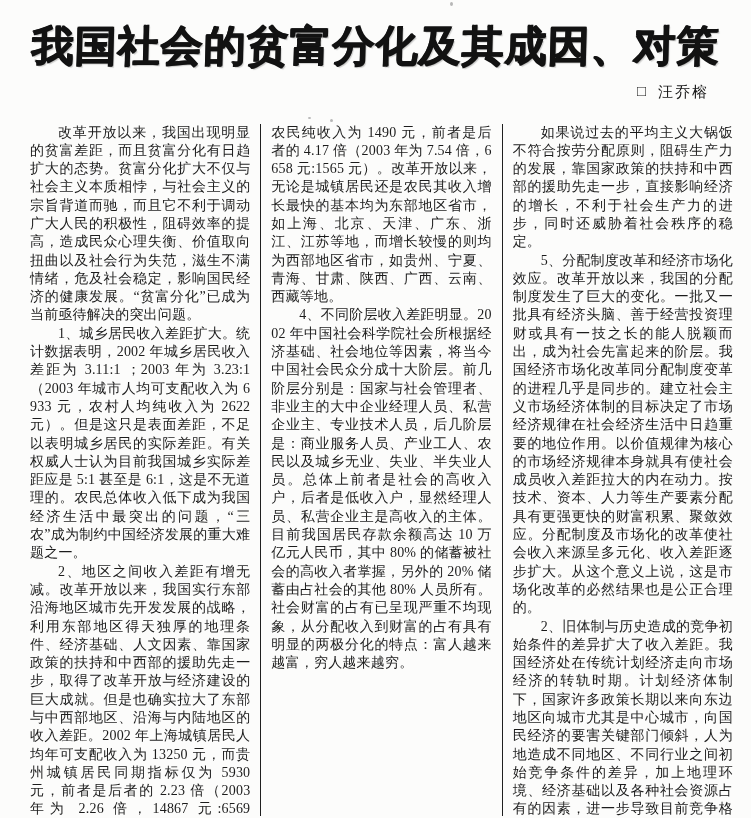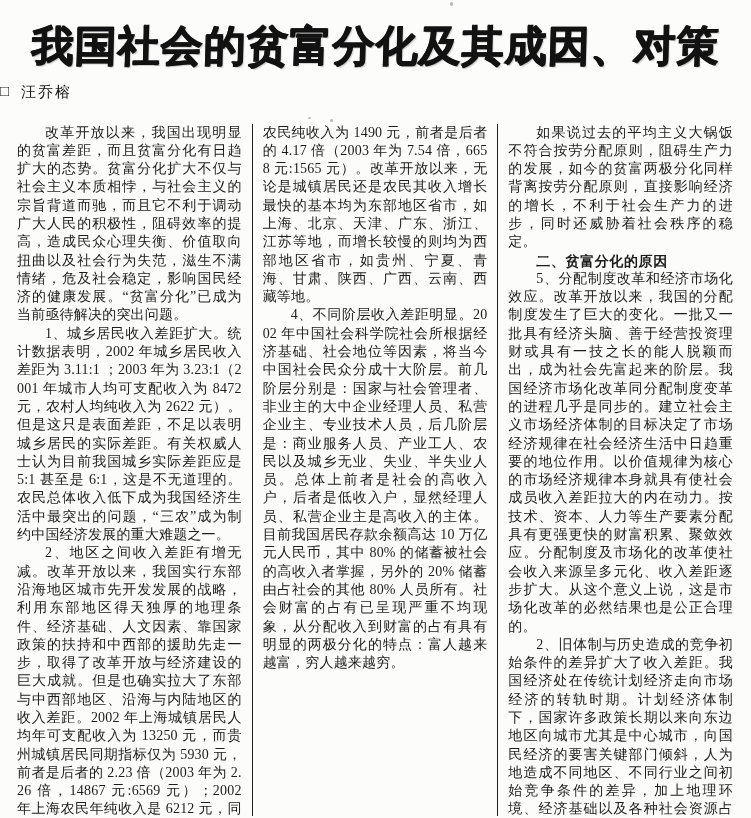--- a/index.html
+++ b/index.html
@@ -26,42 +26,43 @@
     font-weight: 900;
     letter-spacing: 1px;
     color: #121212;
     font-family: "DejaVu Serif", "Liberation Serif", serif;
     text-shadow: 1px 0 0 #121212, 0 1px 0 #121212, 1px 1px 0 rgba(0,0,0,.55), 2px 2px 1px rgba(0,0,0,.18);
     transform: skewX(-1.5deg);
     white-space: nowrap;
   }
   .byline {
     margin-top: 10px;
-    padding-right: 67px;
+    padding-right: 42px;
+    text-align: right;
     font-size: 15px;
     letter-spacing: 2px;
     color: #161616;
   }
   .author-box {
     display: inline-block;
     font-size: 15px;
     margin-right: 12px;
     letter-spacing: 0;
     transform: translateY(-1px);
   }
   .speck {
     position: absolute;
     background: #9a9a9a;
     border-radius: 50%;
     opacity: .7;
   }
   .columns {
     display: flex;
     align-items: stretch;
-    margin: 22px 16px 0 15px;
+    margin: 22px 16px 0 28px;
     height: 692px;
     overflow: hidden;
     justify-content: space-between;
   }
   .col {
     flex: 1 1 0;
     padding: 0 10px;
     overflow: hidden;
   }
   .col:first-child { padding-left: 2px; }
@@ -97,30 +98,29 @@
     <span class="author-box">□</span><span>汪乔榕</span>
   </div>
 
   <span class="speck" style="left:308px; top:117px; width:3px; height:2px;"></span>
   <span class="speck" style="left:330px; top:119px; width:3px; height:3px;"></span>
   <span class="speck" style="left:450px; top:2px; width:3px; height:4px;"></span>
 
   <div class="columns">
     <div class="col">
         <p class="para indent">改革开放以来，我国出现明显的贫富差距，而且贫富分化有日趋扩大的态势。贫富分化扩大不仅与社会主义本质相悖，与社会主义的宗旨背道而驰，而且它不利于调动广大人民的积极性，阻碍效率的提高，造成民众心理失衡、价值取向扭曲以及社会行为失范，滋生不满情绪，危及社会稳定，影响国民经济的健康发展。“贫富分化”已成为当前亟待解决的突出问题。</p>
-        <p class="para indent">1、城乡居民收入差距扩大。统计数据表明，2002 年城乡居民收入差距为 3.11:1 ；2003 年为 3.23:1（2001 年城市人均可支配收入为 8472 元，农村人均纯收入为 2622 元）。但是这只是表面差距，不足以表明城乡居民的实际差距。有关权威人士认为目前我国城乡实际差距应是 5:1 甚至是 6:1，这是不无道理的。农民总体收入低下成为我国经济生活中最突出的问题，“三农”成为制约中国经济发展的重大难题之一。</p>
+        <p class="para indent">1、城乡居民收入差距扩大。统计数据表明，2002 年城乡居民收入差距为 3.11:1 ；2003 年为 3.23:1（2003 年城市人均可支配收入为 6933 元，农村人均纯收入为 2622 元）。但是这只是表面差距，不足以表明城乡居民的实际差距。有关权威人士认为目前我国城乡实际差距应是 5:1 甚至是 6:1，这是不无道理的。农民总体收入低下成为我国经济生活中最突出的问题，“三农”成为制约中国经济发展的重大难题之一。</p>
         <p class="para indent">2、地区之间收入差距有增无减。改革开放以来，我国实行东部沿海地区城市先开发发展的战略，利用东部地区得天独厚的地理条件、经济基础、人文因素、靠国家政策的扶持和中西部的援助先走一步，取得了改革开放与经济建设的巨大成就。但是也确实拉大了东部与中西部地区、沿海与内陆地区的收入差距。2002 年上海城镇居民人均年可支配收入为 13250 元，而贵州城镇居民同期指标仅为 5930 元，前者是后者的 2.23 倍（2003 年为 2.26 倍，14867 元:6569 元）；2002 年上海农民年纯收入是 6212 元，同期贵州</p>
       </div>
     <div class="divider"></div>
     <div class="col">
         <p class="para">农民纯收入为 1490 元，前者是后者的 4.17 倍（2003 年为 7.54 倍，6658 元:1565 元）。改革开放以来，无论是城镇居民还是农民其收入增长最快的基本均为东部地区省市，如上海、北京、天津、广东、浙江、江苏等地，而增长较慢的则均为西部地区省市，如贵州、宁夏、青海、甘肃、陕西、广西、云南、西藏等地。</p>
         <p class="para indent">4、不同阶层收入差距明显。2002 年中国社会科学院社会所根据经济基础、社会地位等因素，将当今中国社会民众分成十大阶层。前几阶层分别是：国家与社会管理者、非业主的大中企业经理人员、私营企业主、专业技术人员，后几阶层是：商业服务人员、产业工人、农民以及城乡无业、失业、半失业人员。总体上前者是社会的高收入户，后者是低收入户，显然经理人员、私营企业主是高收入的主体。目前我国居民存款余额高达 10 万亿元人民币，其中 80% 的储蓄被社会的高收入者掌握，另外的 20% 储蓄由占社会的其他 80% 人员所有。社会财富的占有已呈现严重不均现象，从分配收入到财富的占有具有明显的两极分化的特点：富人越来越富，穷人越来越穷。</p>
       </div>
     <div class="divider"></div>
     <div class="col">
-        <p class="para indent">如果说过去的平均主义大锅饭不符合按劳分配原则，阻碍生产力的发展，如今的贫富两极分化同样背离按劳分配原则，直接影响经济的增长，不利于社会生产力的进步，同时还威胁着社会秩序的稳定。</p>
-        <p class="heading">二、贫富分化的原因</p>
+        <p class="para indent">如果说过去的平均主义大锅饭不符合按劳分配原则，阻碍生产力的发展，靠国家政策的扶持和中西部的援助先走一步，直接影响经济的增长，不利于社会生产力的进步，同时还威胁着社会秩序的稳定。</p>
         <p class="para indent">5、分配制度改革和经济市场化效应。改革开放以来，我国的分配制度发生了巨大的变化。一批又一批具有经济头脑、善于经营投资理财或具有一技之长的能人脱颖而出，成为社会先富起来的阶层。我国经济市场化改革同分配制度变革的进程几乎是同步的。建立社会主义市场经济体制的目标决定了市场经济规律在社会经济生活中日趋重要的地位作用。以价值规律为核心的市场经济规律本身就具有使社会成员收入差距拉大的内在动力。按技术、资本、人力等生产要素分配具有更强更快的财富积累、聚敛效应。分配制度及市场化的改革使社会收入来源呈多元化、收入差距逐步扩大。从这个意义上说，这是市场化改革的必然结果也是公正合理的。</p>
         <p class="para indent">2、旧体制与历史造成的竞争初始条件的差异扩大了收入差距。我国经济处在传统计划经济走向市场经济的转轨时期。计划经济体制下，国家许多政策长期以来向东边地区向城市尤其是中心城市，向国民经济的要害关键部门倾斜，人为地造成不同地区、不同行业之间初始竞争条件的差异，加上地理环境、经济基础以及各种社会资源占有的因素，进一步导致目前竞争格局的不合理性。各地区、行业站在不同的起点上，面对市场，即便现在真能做到平等公正的竞争，但其</p>
       </div>
   </div>
 
 </div>
 
 </body></html>

